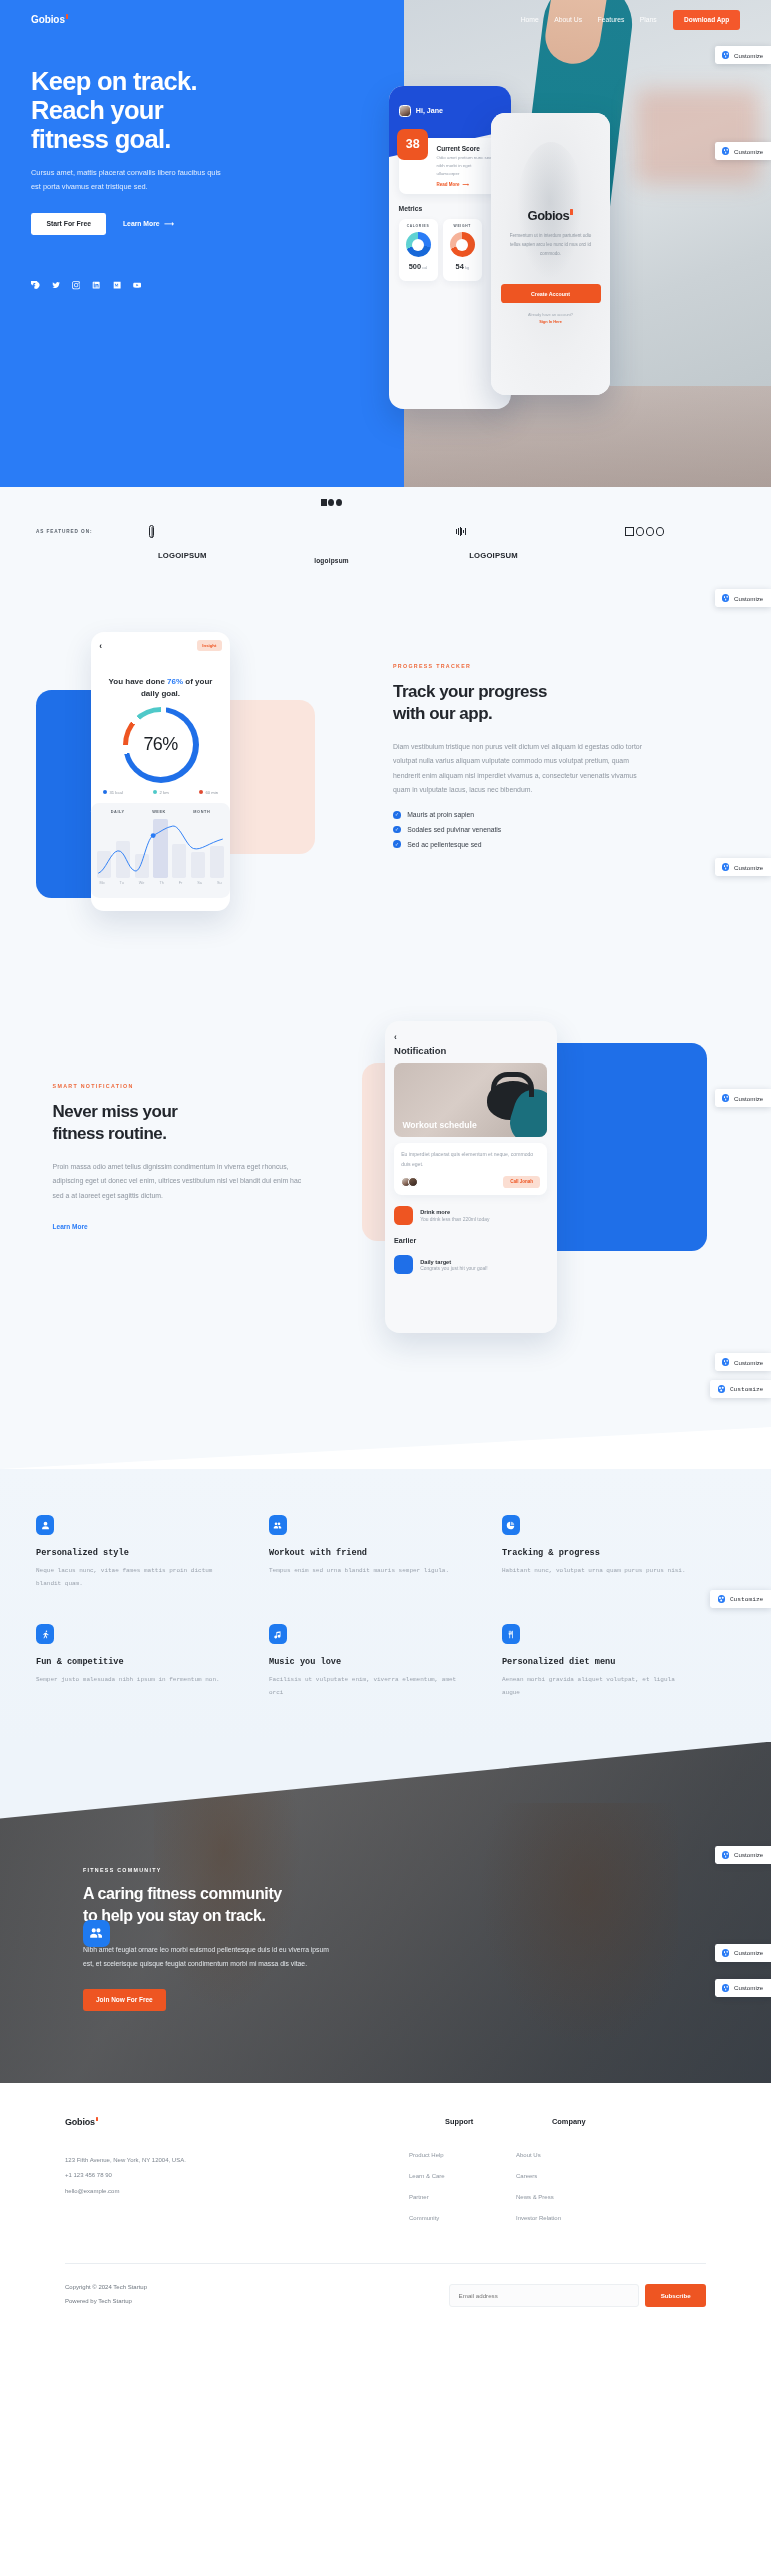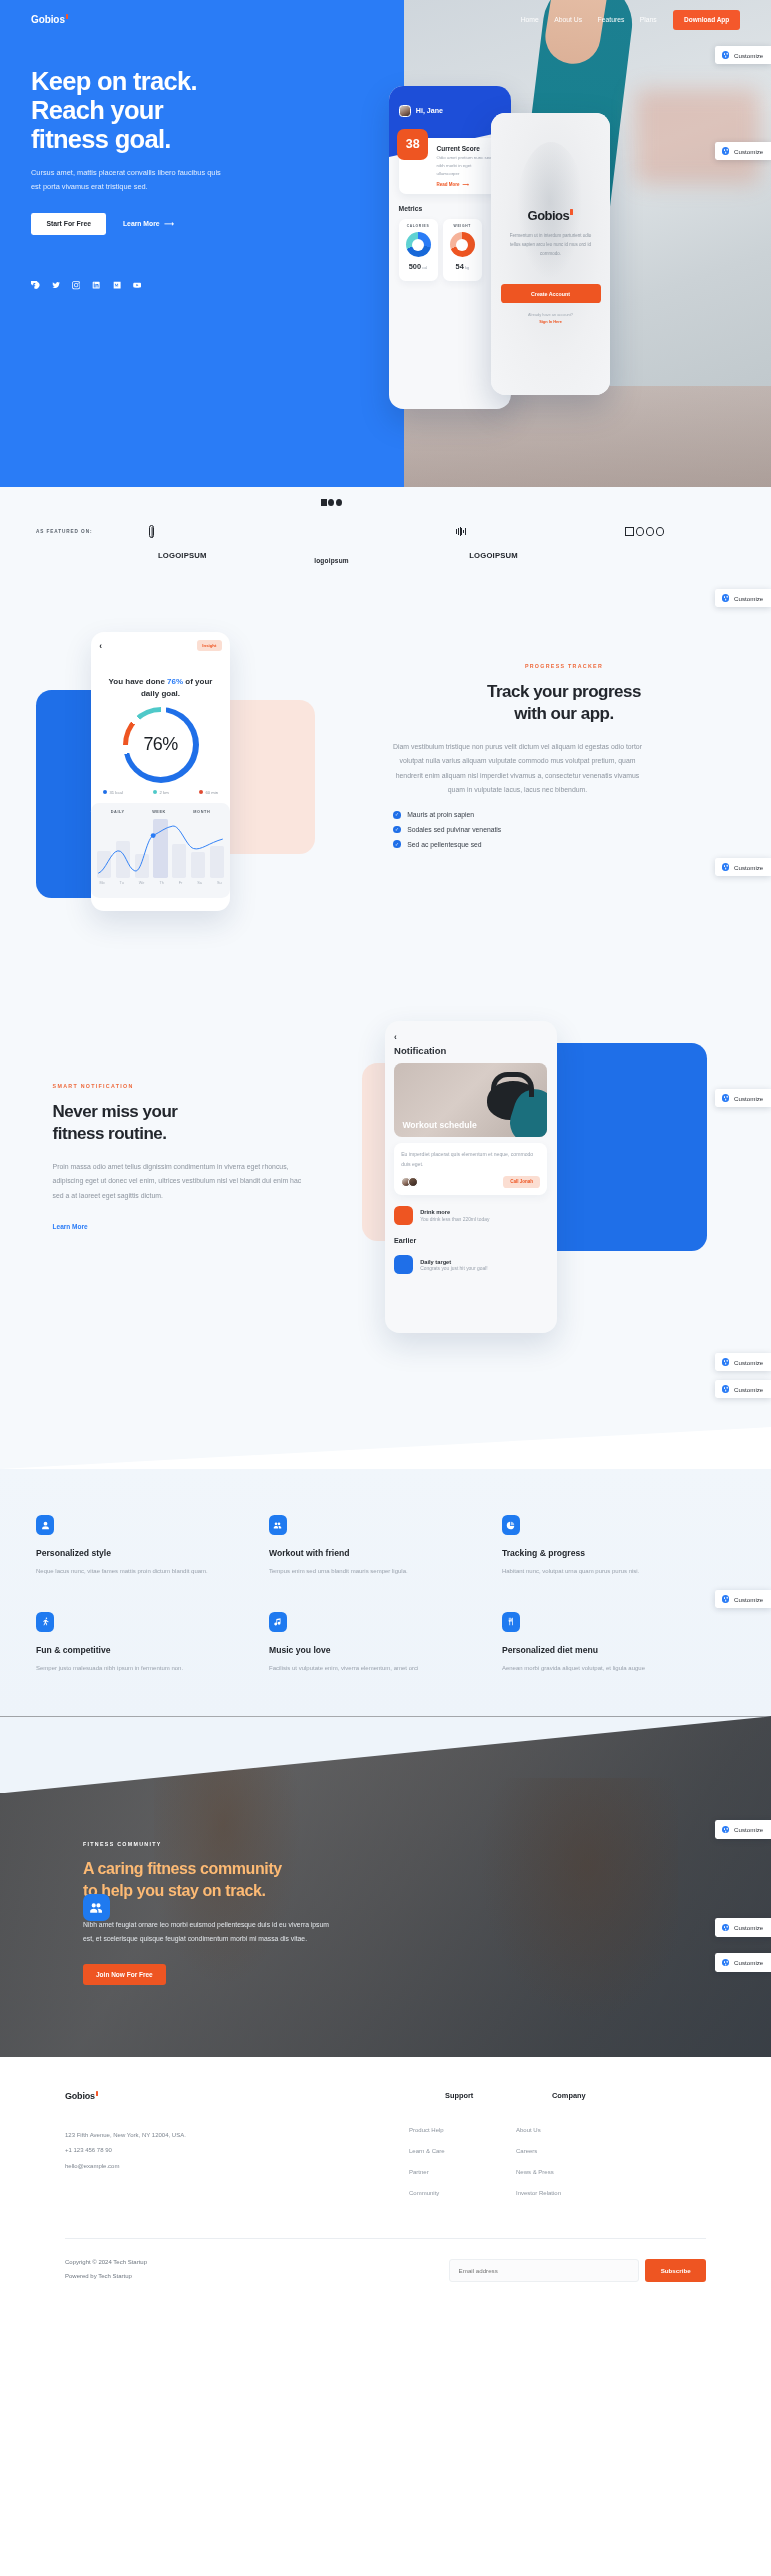--- a/index.html
+++ b/index.html
@@ -244,21 +244,21 @@
     margin:8.3px -8.3px 0; background:#f4f6f9; border-radius:8.3px; padding:7.1px 6px 4.7px;
     height:95px; position:relative;
   }
   .pc-tabs{ display:flex; justify-content:space-around; font-size:3.8px; font-weight:700; letter-spacing:0.6px; color:#5a626c; }
   .pc-plot{ position:relative; height:59px; margin-top:4.7px; }
   .pc-bars{ position:absolute; inset:0; display:flex; justify-content:space-between; align-items:flex-end; }
   .pc-bars i{ display:block; width:14.2px; background:#e7eaf2; border-radius:1.8px; }
   .pc-bars i.hl{ background:#d8ddee; }
   .pc-days{ display:flex; justify-content:space-between; font-size:3.8px; color:#aab2bc; margin-top:3px; padding:0 2.4px;}
 
-  .prog-right{ flex:1; padding:31px 0 0 25px;text-align:center; }
+  .prog-right{ flex:1; padding:31px 0 0 25px; }
   .eyebrow{ font-size:5.3px; letter-spacing:1.3px; font-weight:700; color:#ee6a3c; }
   .sec-h2{ font-size:17px; font-weight:700; line-height:1.28; letter-spacing:-0.5px; margin-top:12px; color:#23272d;}
   .sec-p{ font-size:6.9px; color:#8d959f; line-height:2.1; margin-top:15.4px; max-width:249px; }
   .checks{ margin-top:13px; }
   .check{ display:flex; align-items:center; gap:6.5px; margin-bottom:7.1px; }
   .check .ck{
     width:7.7px;height:7.7px;border-radius:50%;background:#1f6fe8; color:#fff;
     font-size:4.7px; display:flex; align-items:center; justify-content:center; flex:none;
   }
   .check span.t{ font-size:6.8px; color:#3a414a; }
@@ -316,21 +316,21 @@
   .pd-call{ background:#fbded2; color:#ee5522; font-size:4.5px; font-weight:700; border-radius:3.6px; padding:3.6px 7.1px; }
   .pd-item{ display:flex; align-items:center; gap:7.1px; margin-top:10.7px; }
   .pd-ic{ width:19px;height:19px;border-radius:5.3px; flex:none; }
   .pd-ic.o{ background:#ee5522; }
   .pd-ic.b{ background:#1f6fe8; }
   .pd-item h5{ font-size:5.7px; font-weight:700; }
   .pd-item p{ font-size:4.9px; color:#9aa2ad; margin-top:1.8px; }
   .pd-earlier{ font-size:7.1px; font-weight:700; margin-top:12px; }
 
   
-  .fg-wrap{ position:relative; background:#fff; }
+  .fg-wrap{ position:relative; background:#fff;font-family:Liberation Mono, monospace; }
   .fg-slant{
     height:42px; background:#f6f9fc;
     clip-path: polygon(0 0, 100% 0, 100% 0, 0 100%);
   }
   .features{
     background: linear-gradient(180deg,#f1f6fb 0%, #eef4fa 100%);
     padding:46px 36px 42px;
   }
   .fg-row{ display:flex; gap:0; }
   .fg-col{ width:33.33%; padding-right:42px; }
@@ -365,21 +365,21 @@
     position:absolute; left:0; top:0; width:100%; height:77px; background:#eef4fa;
     clip-path: polygon(0 0, 100% 0, 100% 0, 0 100%);
   }
   .cm-icon{
     position:absolute; left:83px; top:178px; width:27px;height:27px;border-radius:7.1px;
     background:#1f7af0; display:flex; align-items:center; justify-content:center; z-index:6;
   }
   .cm-icon svg{ width:14.2px;height:14.2px; fill:#fff; }
   .cm-inner{ position:relative; z-index:5; padding:125px 0 0 83px; width:404px; }
   .cm-eyebrow{ font-size:5.3px; letter-spacing:1.3px; font-weight:700; color:#fff; }
-  .cm-h2{ font-size:16px; font-weight:700; color:#fdba74; line-height:1.38; margin-top:10.7px; letter-spacing:-0.4px;}
+  .cm-h2{ font-size:16px; font-weight:700; color:#ffffff; line-height:1.38; margin-top:10.7px; letter-spacing:-0.4px;}
   .cm-p{ font-size:6.8px; color:#e4e8ec; line-height:2.1; margin-top:15.4px; max-width:249px; }
   .cm-btn{
     margin-top:18px; background:#ee5522; color:#fff; border:none; border-radius:3px;
     font-size:6.5px; font-weight:700; padding:7.1px 13px; cursor:pointer;
     font-family:"Liberation Sans",sans-serif;
   }
   .stats{
     position:absolute; left:0; bottom:0; width:100%; z-index:6;
     border-top:0.6px solid rgba(255,255,255,.25);
     display:flex; padding:24px 83px 25px;

